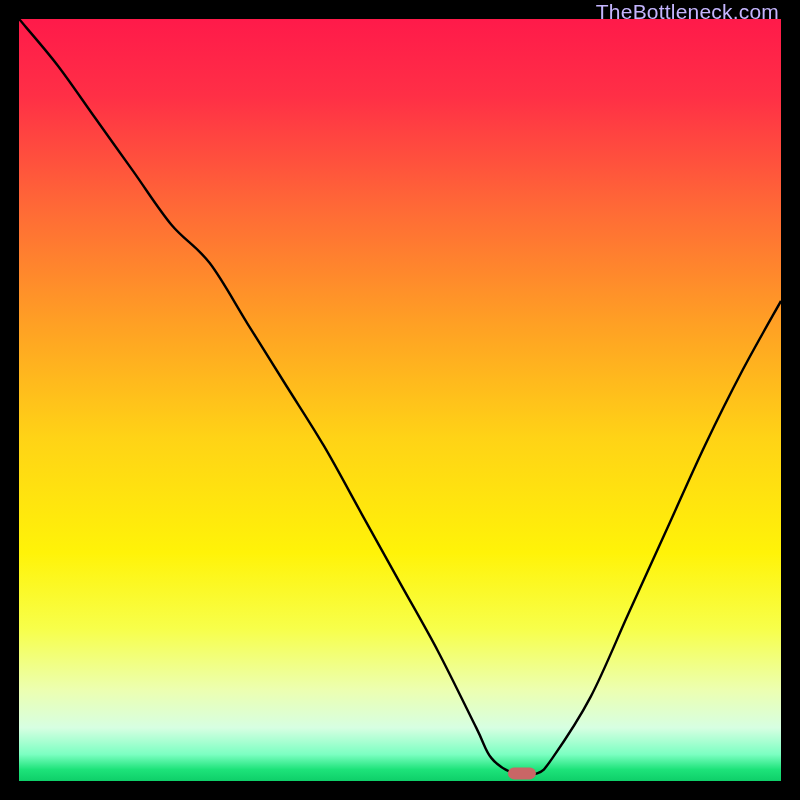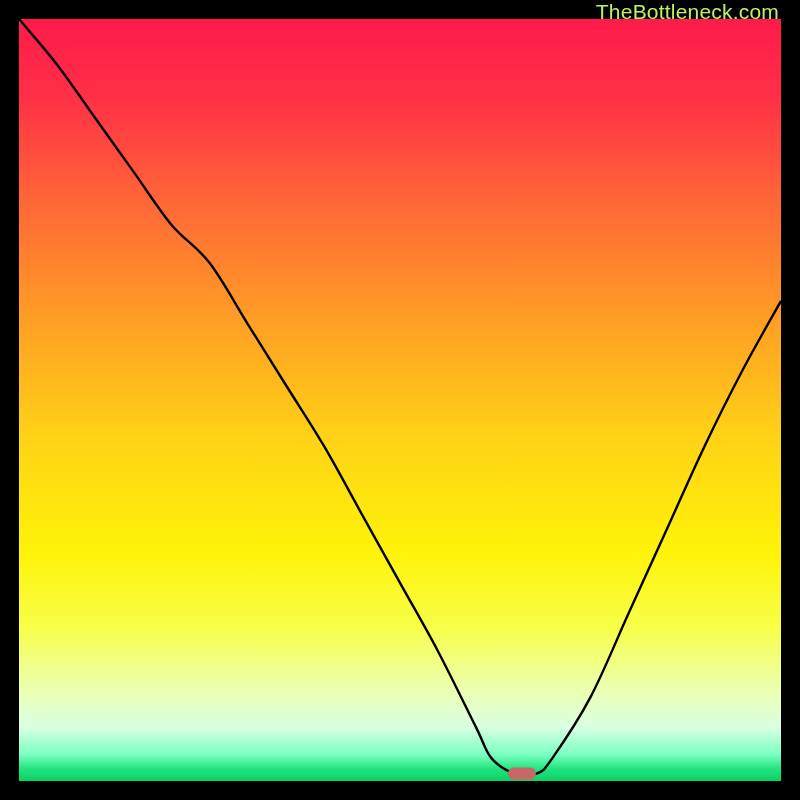--- a/index.html
+++ b/index.html
@@ -23,21 +23,21 @@
     position: absolute;
     left: 0;
     top: 0;
     width: 762px;
     height: 762px;
   }
   .watermark {
     position: absolute;
     top: 0px;
     right: 21px;
-    color: #bef264;
+    color: #c4b5fd;
     font-size: 21px;
     font-weight: 500;
     letter-spacing: 0.2px;
   }
   svg {
     display: block;
   }
 </style>
 </head>
 <body>

